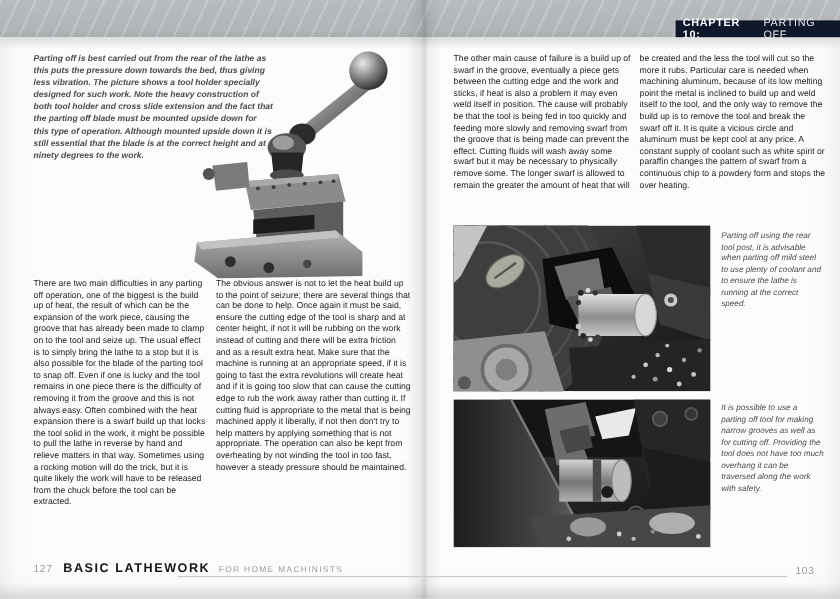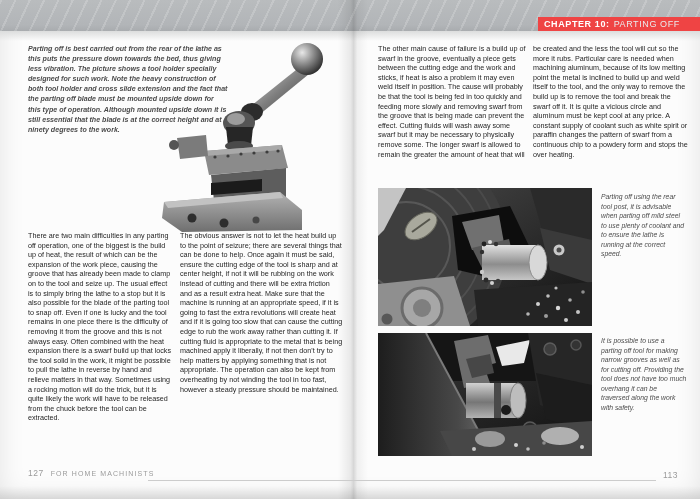--- a/index.html
+++ b/index.html
@@ -6,22 +6,22 @@
   body{width:700px;height:499px;font-family:"Liberation Sans",sans-serif;background:#e9eaeb;}
   .spread{position:absolute;top:0;left:0;width:700px;height:499px;background:#fcfcfc;overflow:hidden;
           box-shadow:inset 0 0 26px rgba(0,0,0,0.10);}
   
   .header-band{position:absolute;top:0;left:0;width:700px;height:31px;
       background:
         repeating-linear-gradient(115deg, rgba(255,255,255,0.18) 0 2px, rgba(255,255,255,0) 2px 13px),
         linear-gradient(to bottom,#b9bcbe 0%,#b2b5b8 80%,#a9acaf 100%);}
   .header-fade{position:absolute;top:31px;left:0;width:700px;height:10px;
       background:linear-gradient(to bottom,#dcdddd,rgba(255,255,255,0));}
-  .chapter-tab{position:absolute;top:17px;right:0;height:14px;width:162px;
-      background:#ef4444;display:flex;align-items:center;padding-left:6px;box-sizing:border-box;}
+  .chapter-tab{position:absolute;top:17px;right:0;height:14px;width:137px;
+      background:#0f172a;display:flex;align-items:center;padding-left:6px;box-sizing:border-box;}
   .ch-label{font-size:9px;font-weight:bold;color:#ffffff;letter-spacing:0.6px;}
   .ch-title{font-size:9px;color:#e9ebec;letter-spacing:0.6px;margin-left:4px;}
   
   .cap{position:absolute;font-style:italic;color:#4b4b4b;font-size:7.1px;line-height:10.1px;font-weight:bold;}
   .body-col{position:absolute;color:#1e1e1e;font-size:7.2px;line-height:9.6px;}
   .side-cap{position:absolute;font-style:italic;color:#4b4b4b;font-size:6.8px;line-height:9.5px;}
   
   .photo{position:absolute;}
   
   .gutter{position:absolute;top:0;left:338px;width:30px;height:499px;pointer-events:none;
@@ -221,18 +221,19 @@
       <circle cx="204" cy="114" r="2" fill="#cfcfcf"></circle>
     <circle cx="166" cy="110" r="1.8" fill="#8e8e8e"></circle>
   </svg>
   <div class="side-cap" style="left:601px;top:336px;width:86px;">It is possible to use a parting off tool for making narrow grooves as well as for cutting off. Providing the tool does not have too much overhang it can be traversed along the work with safety.</div>
 
   <div class="gutter"></div>
   <div class="bottom-shade"></div>
 
   <div class="footer-left">
     <span class="pg-num">127</span>
+    <span class="book-title">BASIC LATHEWORK</span>
     <span class="book-sub">FOR HOME MACHINISTS</span>
   </div>
   <div class="footer-rule"></div>
-  <div class="pg-num-right">113</div>
+  <div class="pg-num-right">103</div>
 
 </div>
 
 </body></html>

